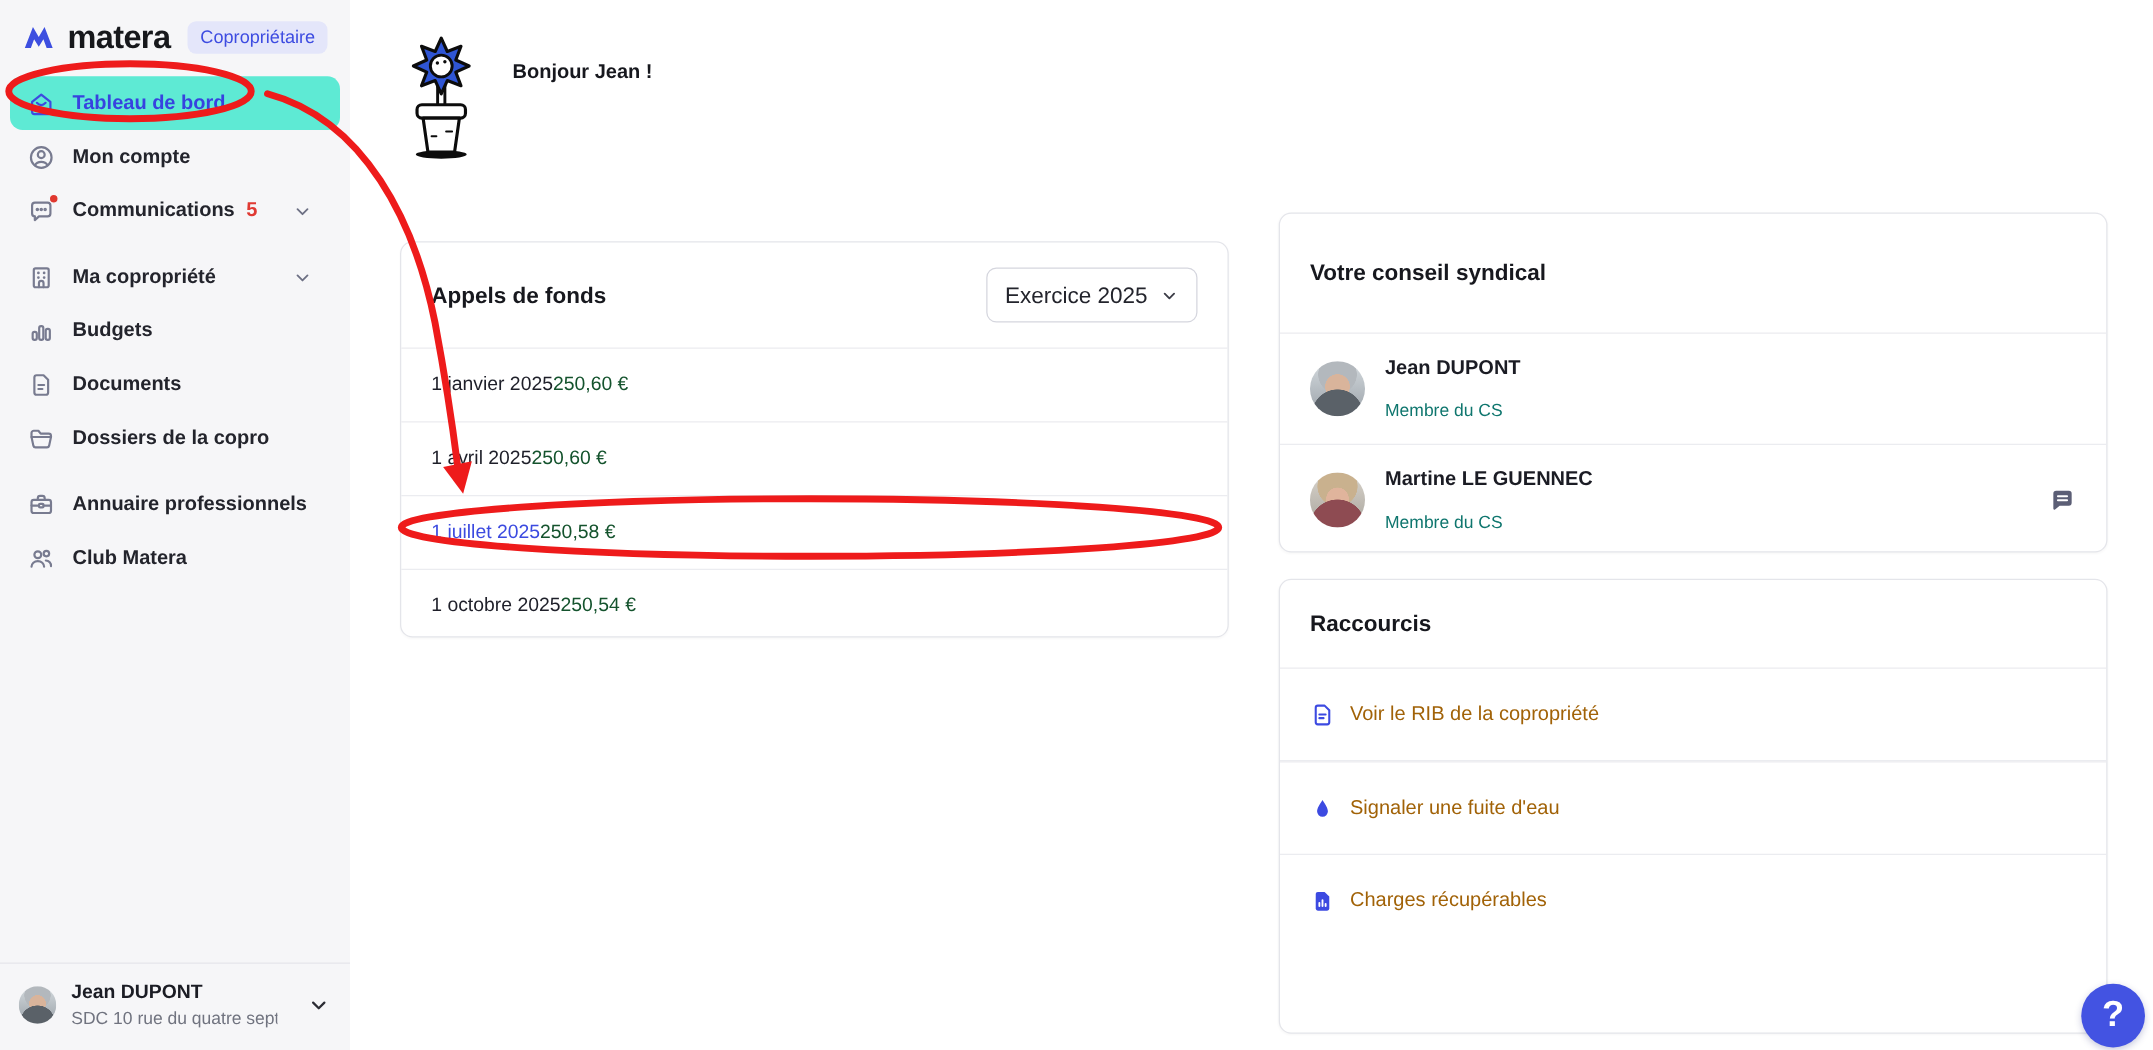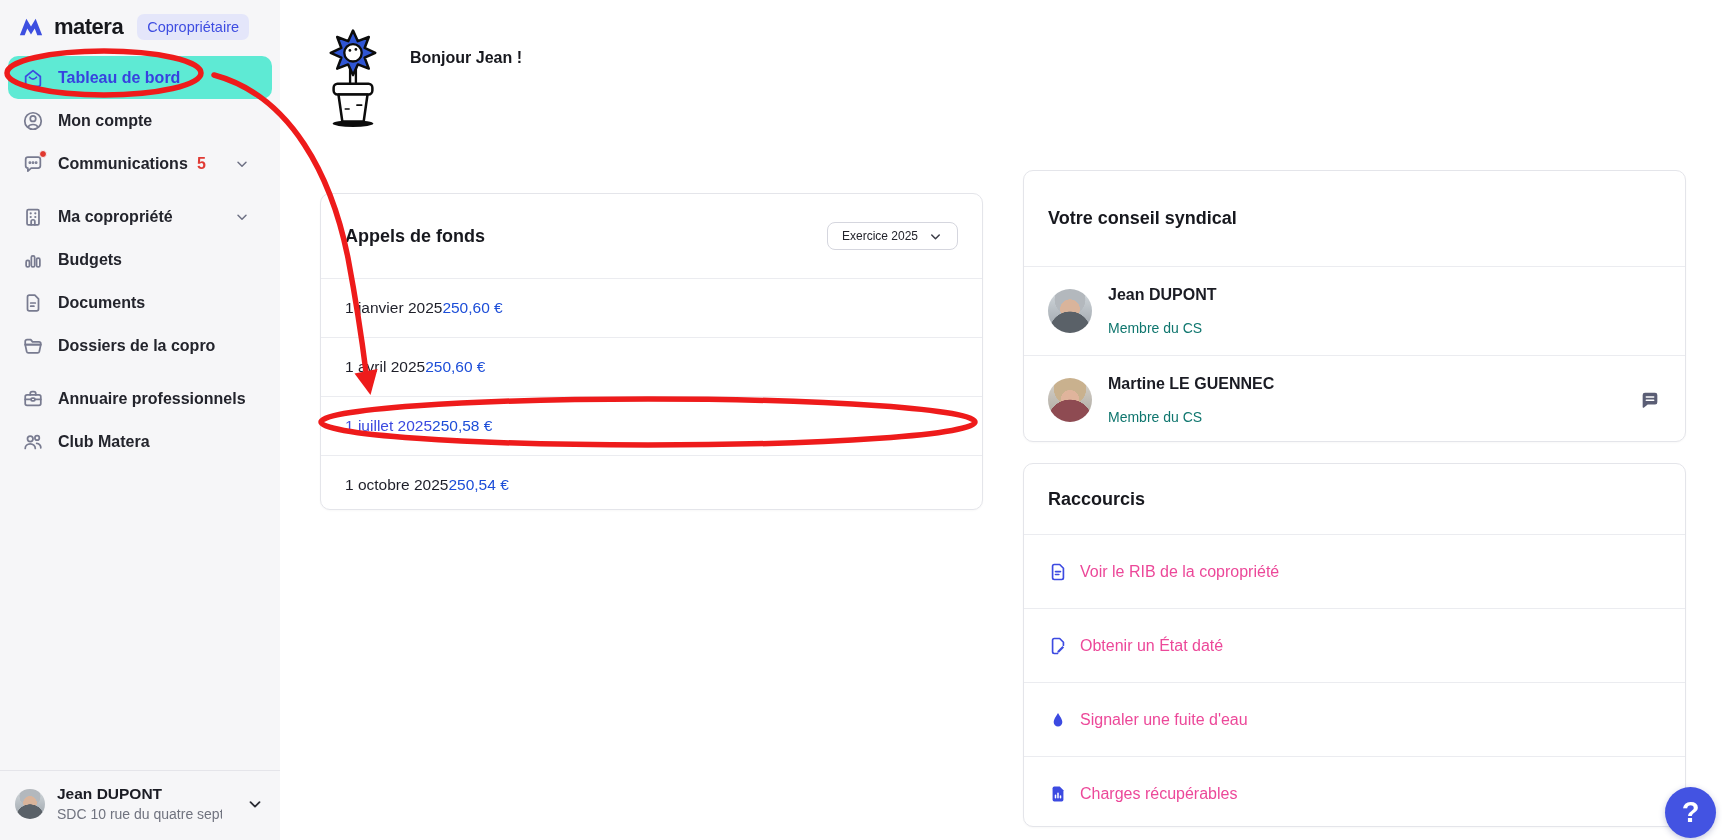--- a/index.html
+++ b/index.html
@@ -10,21 +10,21 @@
   }
   svg { display:block; }
 
   
   .sidebar {
     position:absolute; left:0; top:0; width:280px; height:840px;
     background:#f6f6f8; display:flex; flex-direction:column;
   }
   .brand { display:flex; align-items:center; gap:10px; padding:14px 0 10px 18px; }
   .brand .logo-mark { width:26px; height:26px; }
-  .brand .logo-text { font-size:22px; font-weight:700; color:#17181c; letter-spacing:-0.5px; }
+  .brand .logo-text { font-size:26px; font-weight:700; color:#17181c; letter-spacing:-0.5px; }
   .brand .role-badge {
     margin-left:4px; background:#e4e6fa; color:#3d4ce1; font-size:14.5px; font-weight:500;
     padding:5px 10px; border-radius:7px; white-space:nowrap;
   }
   .nav { padding:6px 0 0 0; }
   .nav-group { margin-bottom:10px; }
   .nav-item {
     display:flex; align-items:center; height:43px; margin:0 8px; padding:0 14px;
     border-radius:10px; cursor:pointer; color:#23242c; font-size:16px;font-weight:bold;
   }
@@ -71,48 +71,48 @@
     box-shadow:0 1px 2px rgba(20,20,40,0.03);
   }
   .card-header { display:flex; align-items:center; justify-content:space-between; padding:0 24px; }
   .card-title { font-size:18px; font-weight:700; color:#17181e; }
   .divider { height:1px; background:#ebecf0; }
 
   
   #appels-card { left:320px; top:193px; width:663px; height:317px; }
   #appels-card .card-header { height:84px; }
   .select-btn {
-    display:flex; align-items:center; gap:10px; height:28px; padding:0 14px;
+    display:flex; align-items:center; gap:10px; height:44px; padding:0 14px;
     border:1px solid #d5d6de; border-radius:8px; background:#fff; cursor:pointer;
-    font-size:12px; color:#23242c; font-family:inherit;
+    font-size:18px; color:#23242c; font-family:inherit;
   }
   .select-btn svg { width:15px; height:15px; color:#3c3d47; }
   .fund-row {
     height:58px; display:flex; align-items:center; justify-content:flex-start;
     padding:0 24px; cursor:pointer;
   }
   .fund-date { font-size:15.5px; color:#1e1f29; }
-  .fund-amount { font-size:15.5px; color:#1d4ed8; }
+  .fund-amount { font-size:15.5px; color:#14532d; }
   .fund-row.highlight .fund-date { color:#3b4ae0; }
 
   
   #conseil-card { left:1023px; top:170px; width:663px; height:272px; }
   #conseil-card .card-header { height:95px; }
   .member-row { display:flex; align-items:center; gap:16px; padding:0 24px; height:88px; }
   .member-row .avatar { width:44px; height:44px; }
   .member-name { font-size:16px; font-weight:700; color:#1b1c24; }
   .member-role { font-size:14px; color:#0f766e; margin-top:16px; }
   .chat-btn { margin-left:auto; width:22px; height:22px; color:#5b5e75; cursor:pointer; background:none; border:none; padding:0; }
 
   
   #shortcuts-card { left:1023px; top:463px; width:663px; height:364px; }
   #shortcuts-card .card-header { height:70px; }
   .shortcut-row {
     height:73px; display:flex; align-items:center; gap:12px; padding:0 24px;
-    color:#ec4899; font-size:16px; cursor:pointer;
+    color:#a16207; font-size:16px; cursor:pointer;
   }
   .shortcut-row .sc-ic { width:20px; height:20px; color:#3c4ae1; flex:none; }
 
   
   .help-btn {
     position:absolute; left:1665px; top:787px; width:51px; height:51px; border-radius:50%;
     background:#4353e2; color:#fff; font-size:29px; font-weight:700; border:none; cursor:pointer;
     display:flex; align-items:center; justify-content:center; font-family:inherit;
     box-shadow:0 2px 6px rgba(30,40,120,0.25);
   }
@@ -335,27 +335,20 @@
   </div>
   <div class="divider"></div>
   <div class="shortcut-row">
     <svg class="sc-ic" viewBox="0 0 24 24" fill="none" stroke="currentColor" stroke-width="2" stroke-linecap="round" stroke-linejoin="round">
       <path d="M5.5 5 a2 2 0 0 1 2 -2 h6.5 l4.5 4.5 V19 a2 2 0 0 1 -2 2 h-9 a2 2 0 0 1 -2 -2 Z"></path>
       <path d="M9 11.5 h6 M9 15 h4"></path>
     </svg>
     <span>Voir le RIB de la copropriété</span>
   </div>
   <div class="divider"></div>
-  <div class="shortcut-row">
-    <svg class="sc-ic" viewBox="0 0 24 24" fill="none" stroke="currentColor" stroke-width="2" stroke-linecap="round" stroke-linejoin="round">
-      <path d="M5.5 5 a2 2 0 0 1 2 -2 h6.5 l4.5 4.5 V11 M5.5 5 V19 a2 2 0 0 0 2 2 h4"></path>
-      <path d="M13.5 20.5 l6.5 -6.5 2 2 -6.5 6.5 -2.3 0.3 Z" fill="currentColor" stroke="none" transform="translate(-1,-1) scale(0.92)"></path>
-    </svg>
-    <span>Obtenir un État daté</span>
-  </div>
   <div class="divider"></div>
   <div class="shortcut-row">
     <svg class="sc-ic" viewBox="0 0 24 24" fill="currentColor">
       <path d="M12 3.5 C9.2 8.2 6.8 11.2 6.8 14.5 a5.2 5.2 0 0 0 10.4 0 C17.2 11.2 14.8 8.2 12 3.5 Z"></path>
     </svg>
     <span>Signaler une fuite d'eau</span>
   </div>
   <div class="divider"></div>
   <div class="shortcut-row">
     <svg class="sc-ic" viewBox="0 0 24 24" fill="currentColor">

